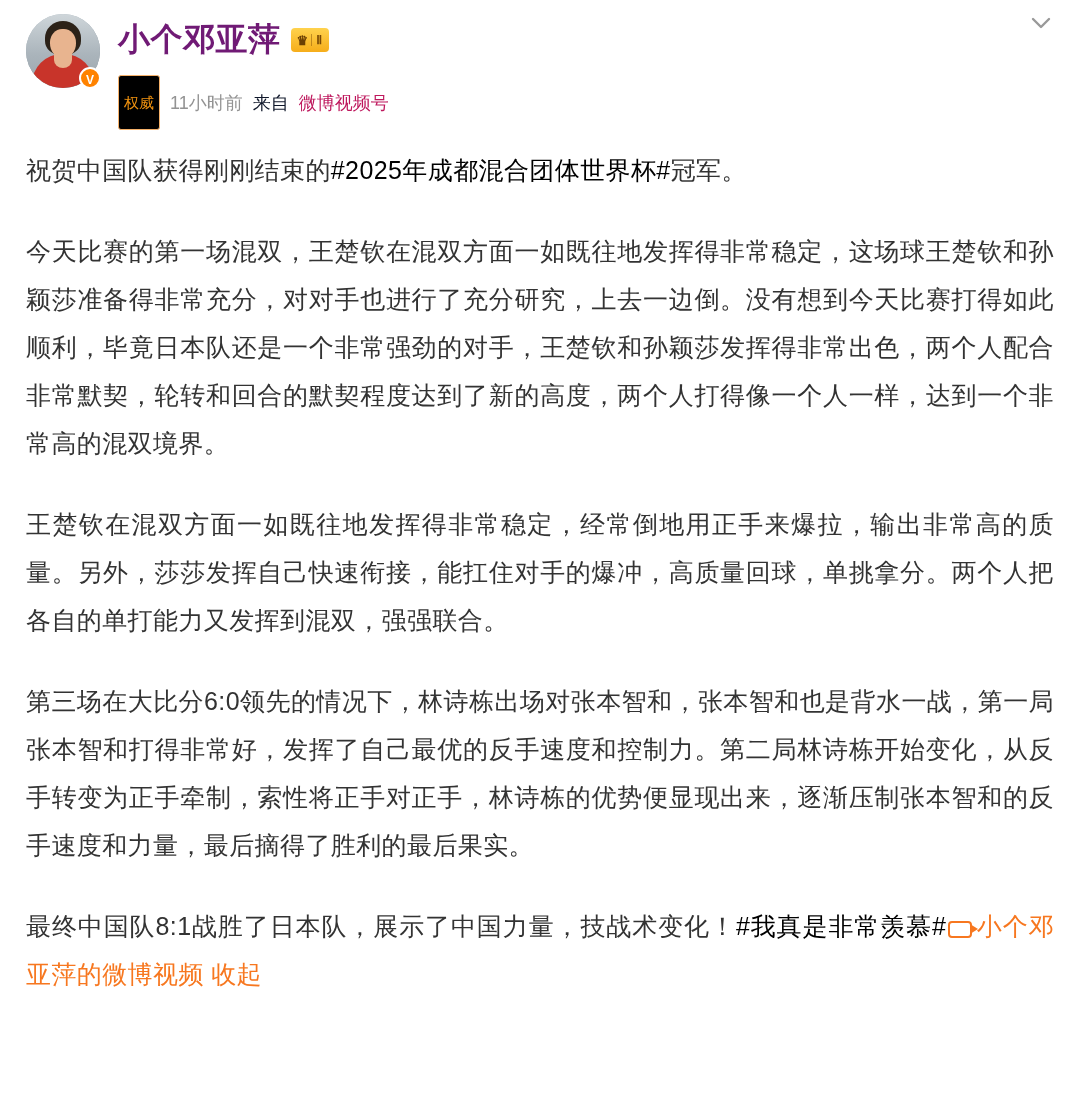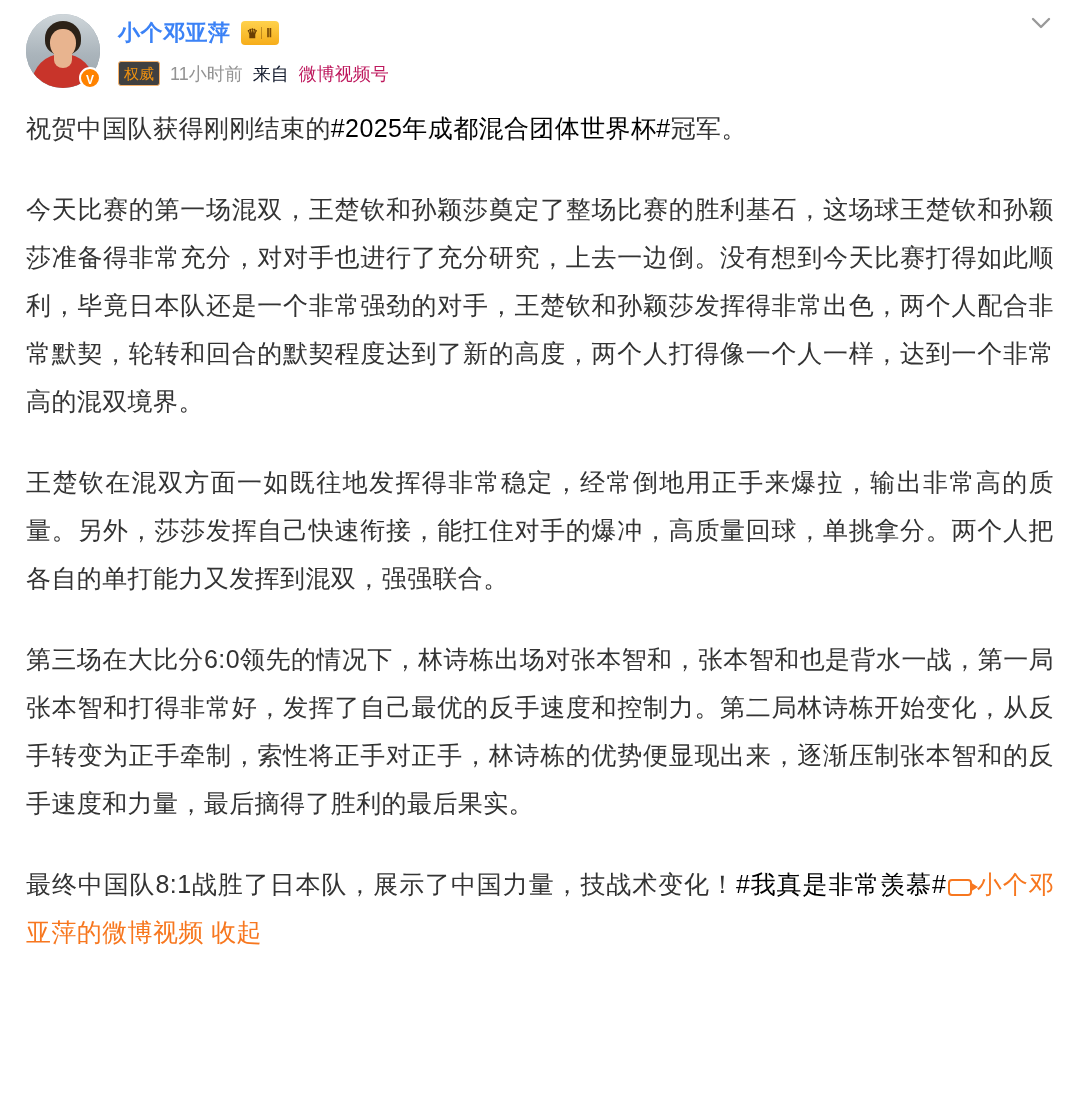--- a/index.html
+++ b/index.html
@@ -101,23 +101,23 @@
     flex: 1 1 auto;
     min-width: 0;
     padding-top: 4px;
   }
   .name-row {
     display: flex;
     align-items: center;
     gap: 10px;
   }
   .username {
-    font-size: 22px;
-    font-weight: bold;
-    color: #3b82f6;
+    font-size: 32px;
+    font-weight: bold;
+    color: #701a75;
     letter-spacing: 0.5px;
   }
   .vip-badge {
     display: inline-flex;
     align-items: center;
     gap: 3px;
     height: 24px;
     padding: 0 7px 0 6px;
     border-radius: 4px;
     background: linear-gradient(180deg, #ffd24d 0%, #f6ad1a 100%);
@@ -146,22 +146,22 @@
     font-size: 18px;
     color: #939393;
   }
   .auth-tag {
     display: inline-block;
     border: 1px solid #f6b26b;
     color: #f0920f;
     border-radius: 3px;
     font-size: 15px;
     line-height: 1;
-    padding: 4px 5px;
-    background: #404040;
+    padding: 19px 5px;
+    background: #000000;
   }
   .meta-sep {
     color: #0f172a;
   }
   .meta-source {
     color: #be185d;
   }
   .collapse-arrow {
     position: absolute;
     top: 8px;
@@ -255,21 +255,21 @@
         <span class="meta-time">11小时前</span>
         <span class="meta-sep">来自</span>
         <span class="meta-source">微博视频号</span>
       </div>
     </div>
   </div>
 
   <div class="content">
     <p><span>祝贺中国队获得刚刚结束的</span><span class="topic">#2025年成都混合团体世界杯#</span><span>冠军。</span></p>
 
-    <p>今天比赛的第一场混双，王楚钦和孙颖莎奠定了整场比赛的胜利基石，这场球王楚钦和孙颖莎准备得非常充分，对对手也进行了充分研究，上去一边倒。没有想到今天比赛打得如此顺利，毕竟日本队还是一个非常强劲的对手，王楚钦和孙颖莎发挥得非常出色，两个人配合非常默契，轮转和回合的默契程度达到了新的高度，两个人打得像一个人一样，达到一个非常高的混双境界。</p>
+    <p>今天比赛的第一场混双，王楚钦在混双方面一如既往地发挥得非常稳定，这场球王楚钦和孙颖莎准备得非常充分，对对手也进行了充分研究，上去一边倒。没有想到今天比赛打得如此顺利，毕竟日本队还是一个非常强劲的对手，王楚钦和孙颖莎发挥得非常出色，两个人配合非常默契，轮转和回合的默契程度达到了新的高度，两个人打得像一个人一样，达到一个非常高的混双境界。</p>
 
     <p>王楚钦在混双方面一如既往地发挥得非常稳定，经常倒地用正手来爆拉，输出非常高的质量。另外，莎莎发挥自己快速衔接，能扛住对手的爆冲，高质量回球，单挑拿分。两个人把各自的单打能力又发挥到混双，强强联合。</p>
 
 
     <p>第三场在大比分6:0领先的情况下，林诗栋出场对张本智和，张本智和也是背水一战，第一局张本智和打得非常好，发挥了自己最优的反手速度和控制力。第二局林诗栋开始变化，从反手转变为正手牵制，索性将正手对正手，林诗栋的优势便显现出来，逐渐压制张本智和的反手速度和力量，最后摘得了胜利的最后果实。</p>
 
     <p><span>最终中国队8:1战胜了日本队，展示了中国力量，技战术变化！</span><span class="topic">#我真是非常羡慕#</span><span class="video-icon"></span><span class="link-orange">小个邓亚萍的微博视频</span>&nbsp;<span class="unfold">收起</span></p>
   </div>
 
 </div>

